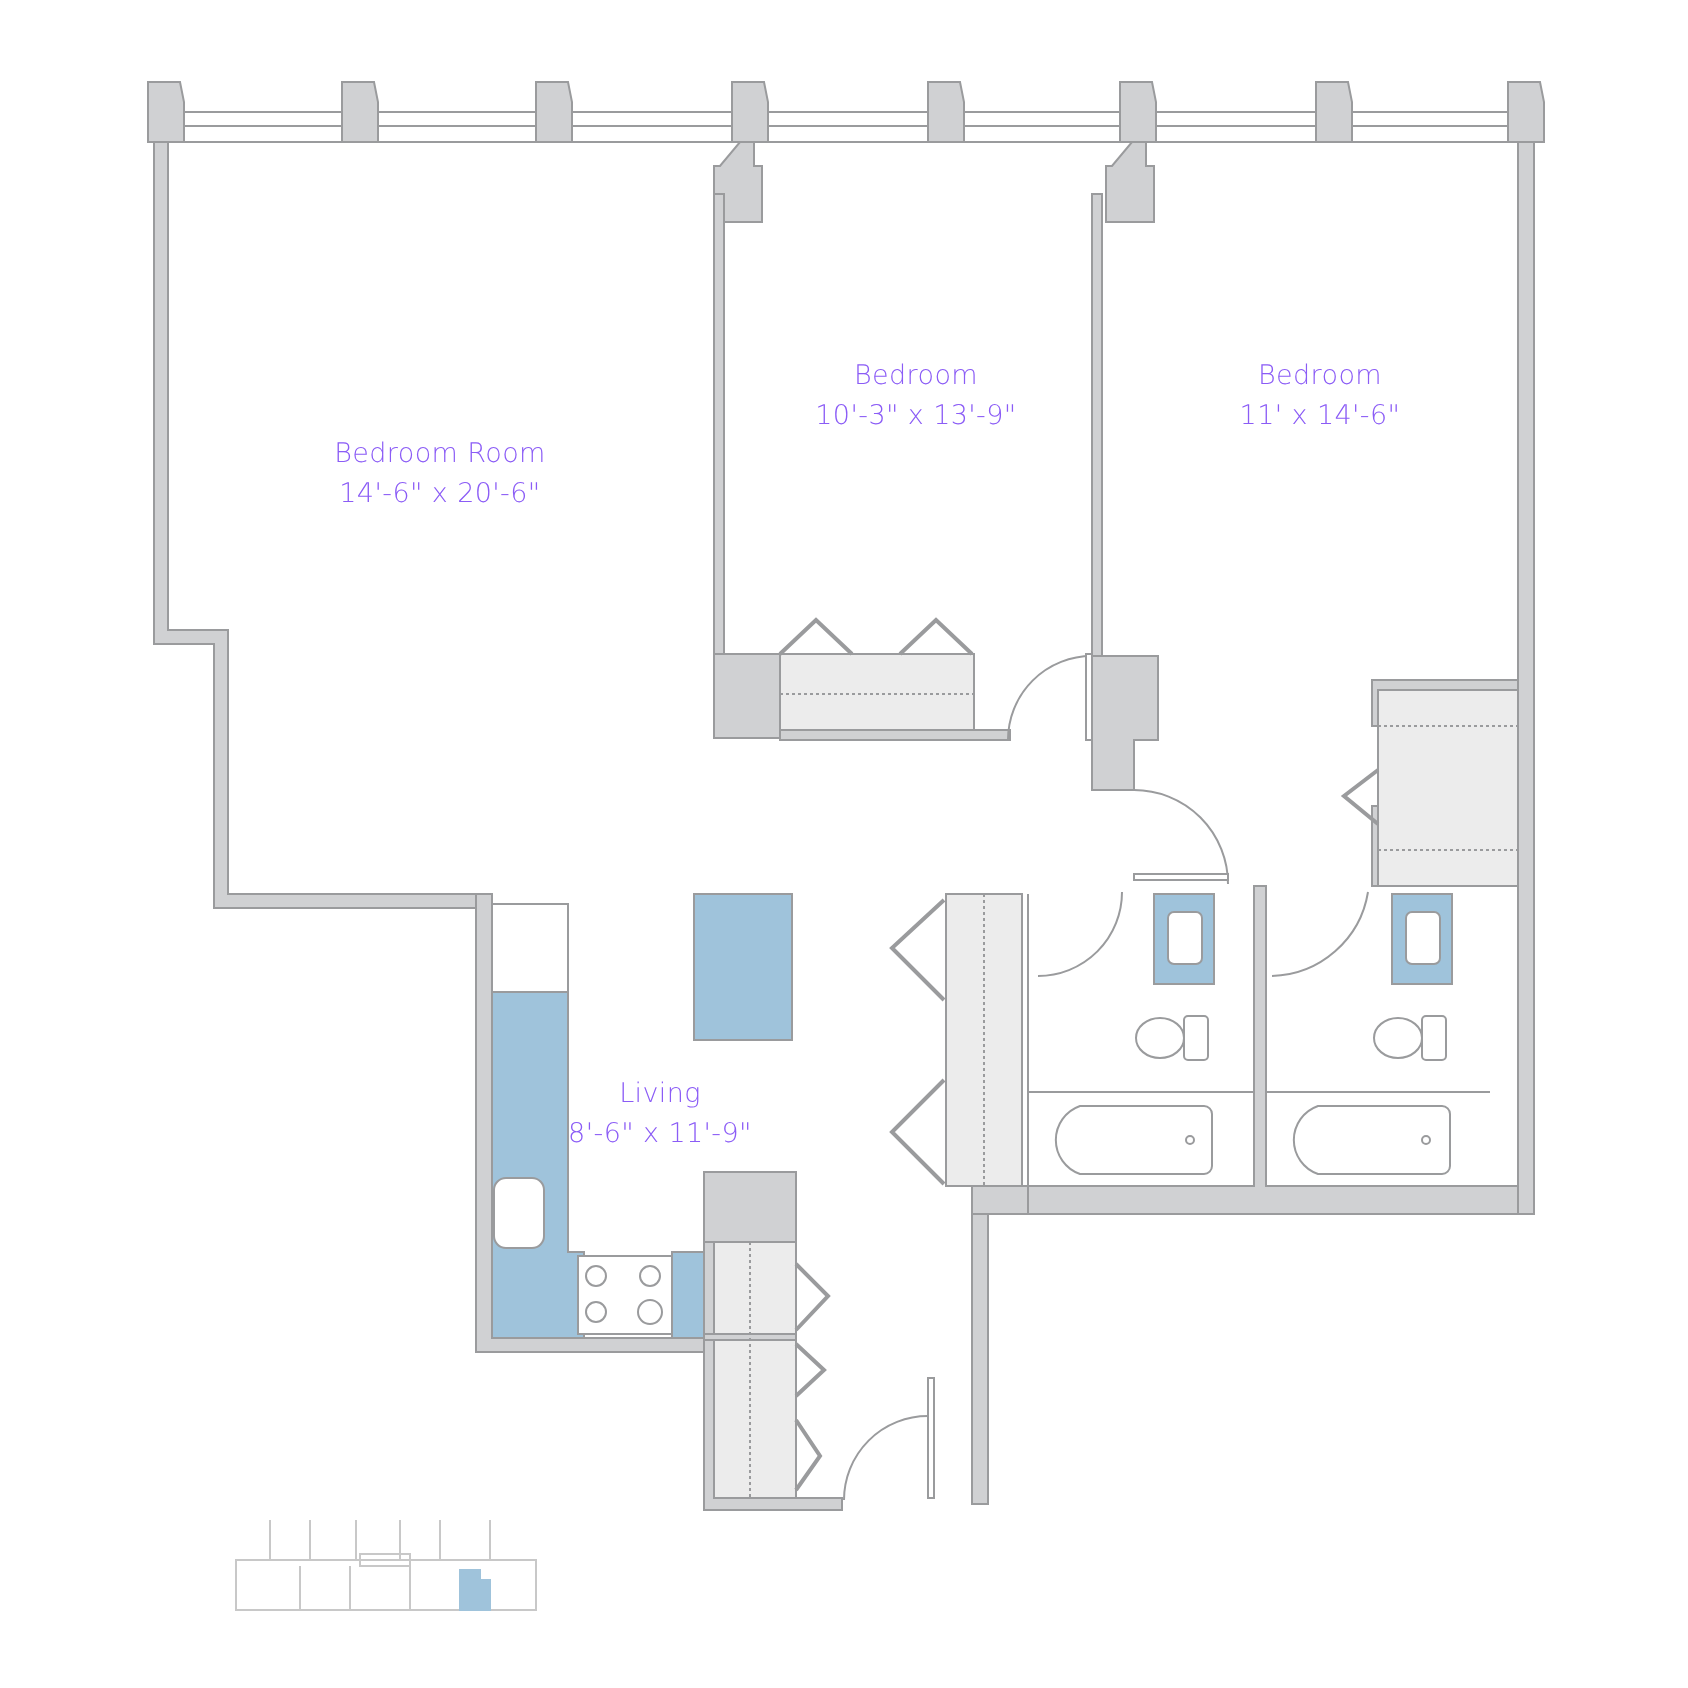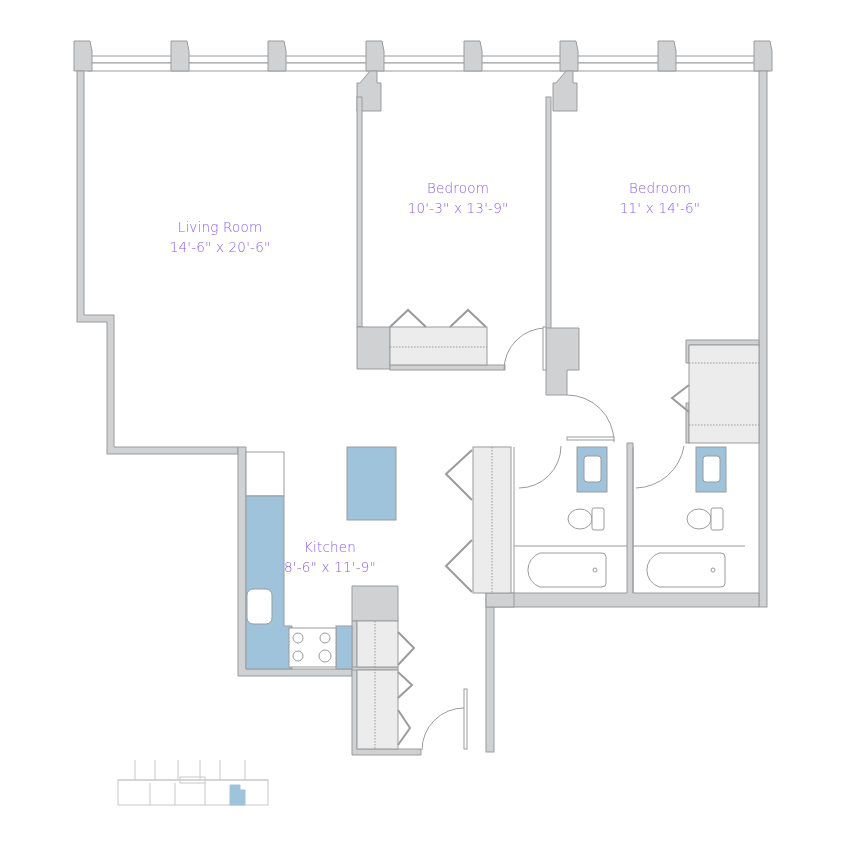--- a/index.html
+++ b/index.html
@@ -136,27 +136,27 @@
       <line x1="245" y1="760" x2="245" y2="780"></line>
     <rect x="180" y="777" width="25" height="6"></rect>
     <line x1="150" y1="783" x2="150" y2="805"></line>
       <line x1="175" y1="783" x2="175" y2="805"></line>
     <line x1="205" y1="783" x2="205" y2="805"></line>
     <path d="M230 785 h10 v5 h5 v15 h-15 z" fill="#9fc3db" stroke="#9fc3db"></path>
   </g>
 </svg>
 
 <div class="label" style="left:140px; top:217px; width:160px;">
-  <span class="name">Living Room</span>
+  <span class="name">Bedroom Room</span>
   <span class="dims">14'-6" x 20'-6"</span>
 </div>
 <div class="label" style="left:378px; top:178px; width:160px;">
   <span class="name">Bedroom</span>
   <span class="dims">10'-3" x 13'-9"</span>
 </div>
 <div class="label" style="left:580px; top:178px; width:160px;">
   <span class="name">Bedroom</span>
   <span class="dims">11' x 14'-6"</span>
 </div>
 <div class="label" style="left:250px; top:537px; width:160px;">
-  <span class="name">Kitchen</span>
+  <span class="name">Living</span>
   <span class="dims">8'-6" x 11'-9"</span>
 </div>
 
 </body></html>

